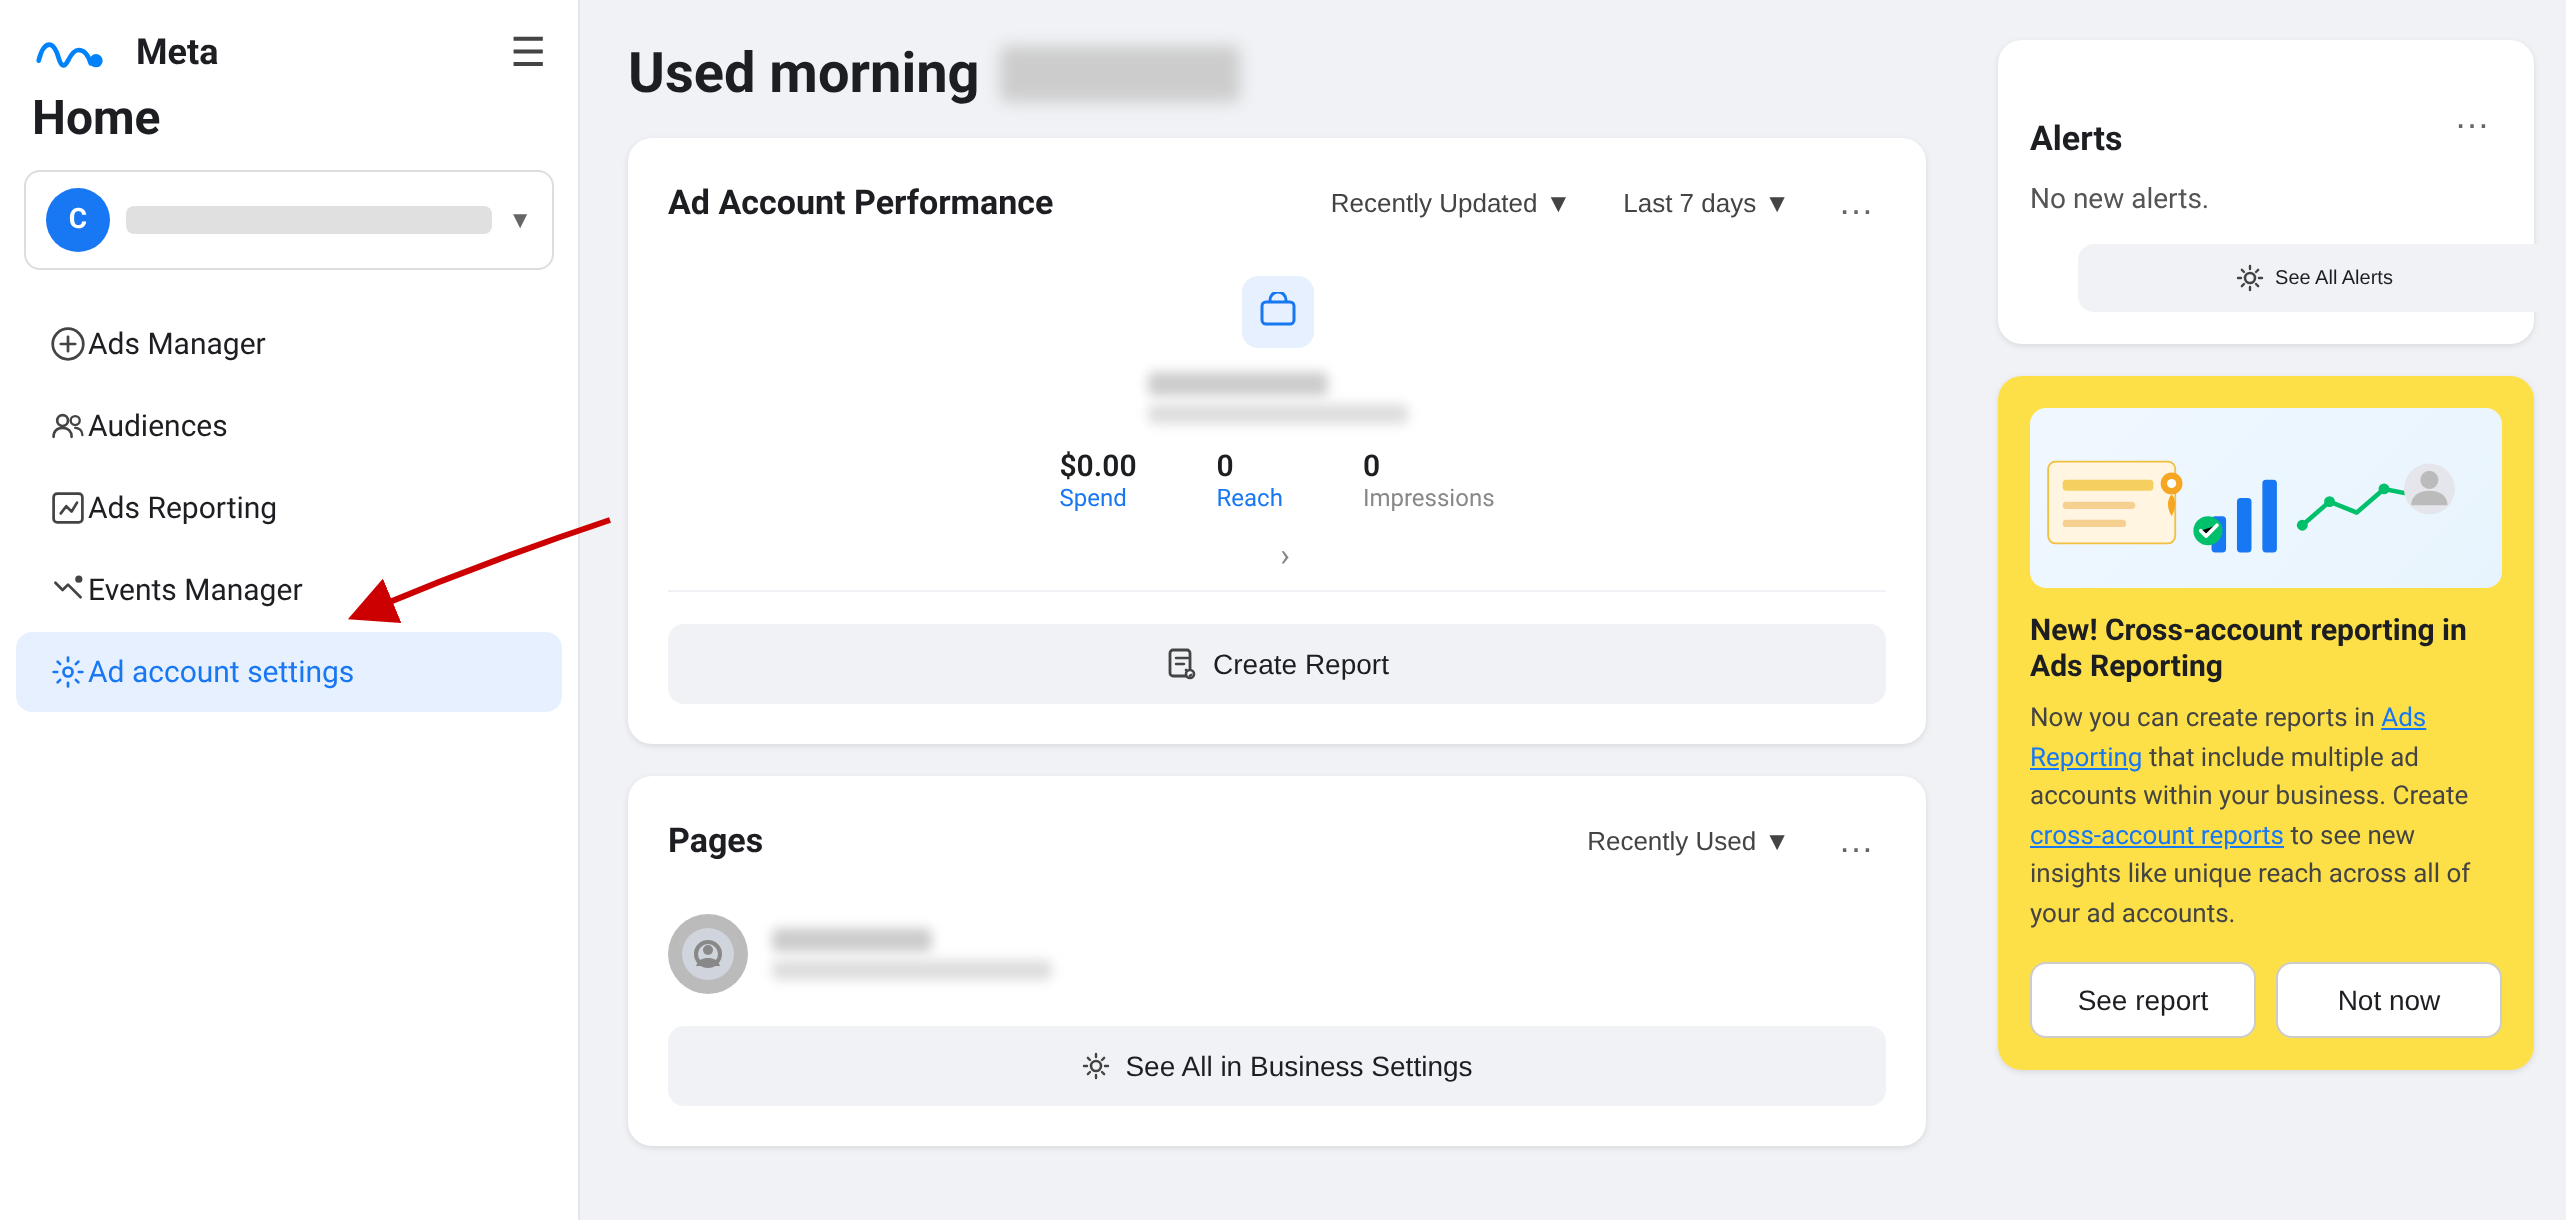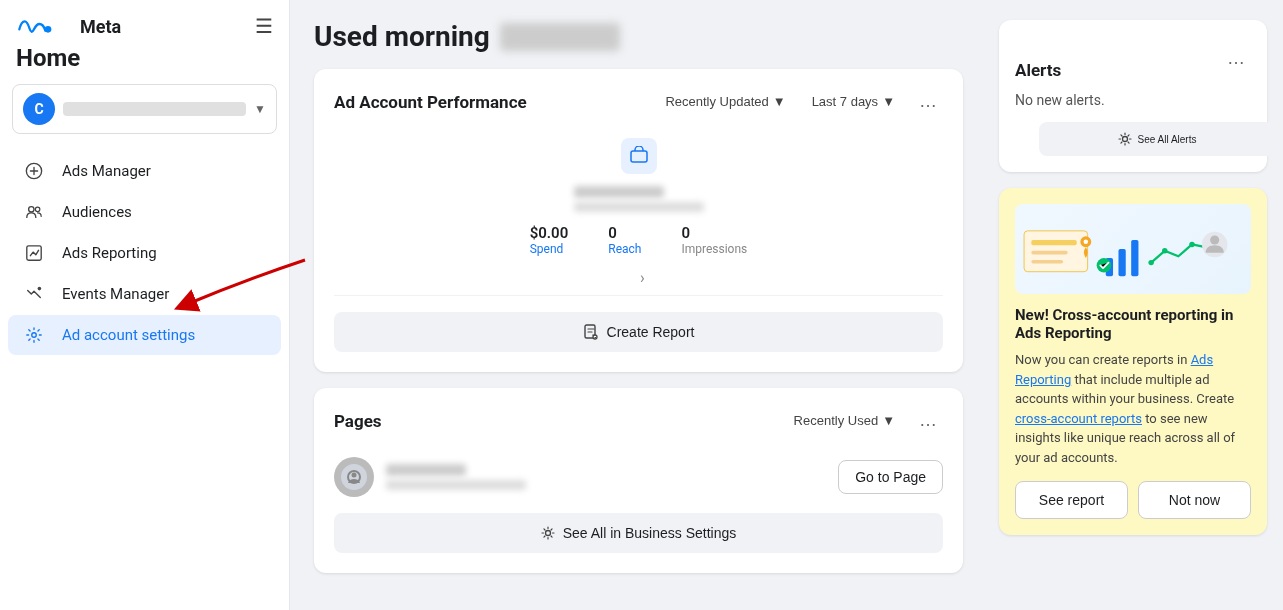--- a/index.html
+++ b/index.html
@@ -18,21 +18,21 @@
     }
     .sidebar-header {
       display: flex;
       align-items: center;
       justify-content: space-between;
       padding: 14px 16px 4px 16px;
     }
     .meta-logo {
       display: flex;
       align-items: center;
-      gap: 24px;
+      gap: 12px;
     }
     .meta-logo svg { width: 40px; height: 20px; }
     .hamburger {
       font-size: 20px;
       cursor: pointer;
       color: #444;
       background: none;
       border: none;
     }
     .sidebar-title {
@@ -74,21 +74,21 @@
       white-space: nowrap;
       background: #e0e0e0;
       border-radius: 4px;
       height: 14px;
     }
     .account-chevron { color: #666; font-size: 12px; }
 
     .nav-item {
       display: flex;
       align-items: center;
-      gap: 18px;
+      gap: 0;
       padding: 10px 16px;
       cursor: pointer;
       border-radius: 8px;
       margin: 1px 8px;
       font-size: 15px;
       color: #1c1e21;
       position: relative;
     }
     .nav-item.active { background: #e7f0ff; color: #1877f2; }
     .nav-icon {
@@ -329,21 +329,21 @@
       cursor: pointer;
       display: flex;
       align-items: center;
       justify-content: center;
       gap: 6px;
       font-weight: 500;
       margin-left: 24px;
     }
 
     .promo-card {
-      background: #fef9c3;
+      background: #fde047;
       border-radius: 12px;
       padding: 16px;
       box-shadow: 0 1px 3px rgba(0,0,0,0.1);
     }
     .promo-illustration {
       width: 100%;
       height: 90px;
       background: linear-gradient(135deg, #f0f8ff, #e8f4fd);
       border-radius: 8px;
       margin-bottom: 12px;
@@ -535,21 +535,20 @@
           <circle cx="13" cy="13" r="13" fill="#d0d5dd"></circle>
           <path d="M13 6a7 7 0 100 14A7 7 0 0013 6zm0 2a5 5 0 110 10A5 5 0 0113 8z" fill="#888"></path>
           <circle cx="13" cy="11" r="2.5" fill="#888"></circle>
           <path d="M7 19c1-3 3-4 6-4s5 1 6 4" fill="#888"></path>
         </svg>
       </div>
       <div class="page-info">
         <div class="page-name-blur"></div>
         <div class="page-sub-blur"></div>
       </div>
-      <button class="go-to-page-btn">Go to Page</button>
     </div>
     <button class="see-all-btn">
       <svg width="14" height="14" viewBox="0 0 14 14" fill="none">
         <circle cx="7" cy="7" r="2.5" stroke="#444" stroke-width="1.3"></circle>
         <path d="M7 1v1.5M7 11.5V13M1 7h1.5M11.5 7H13M2.93 2.93l1.06 1.06M10.01 10.01l1.06 1.06M2.93 11.07l1.06-1.06M10.01 3.99l1.06-1.06" stroke="#444" stroke-width="1.2" stroke-linecap="round"></path>
       </svg>
       <span>See All in Business Settings</span>
     </button>
   </div>
 </div>

